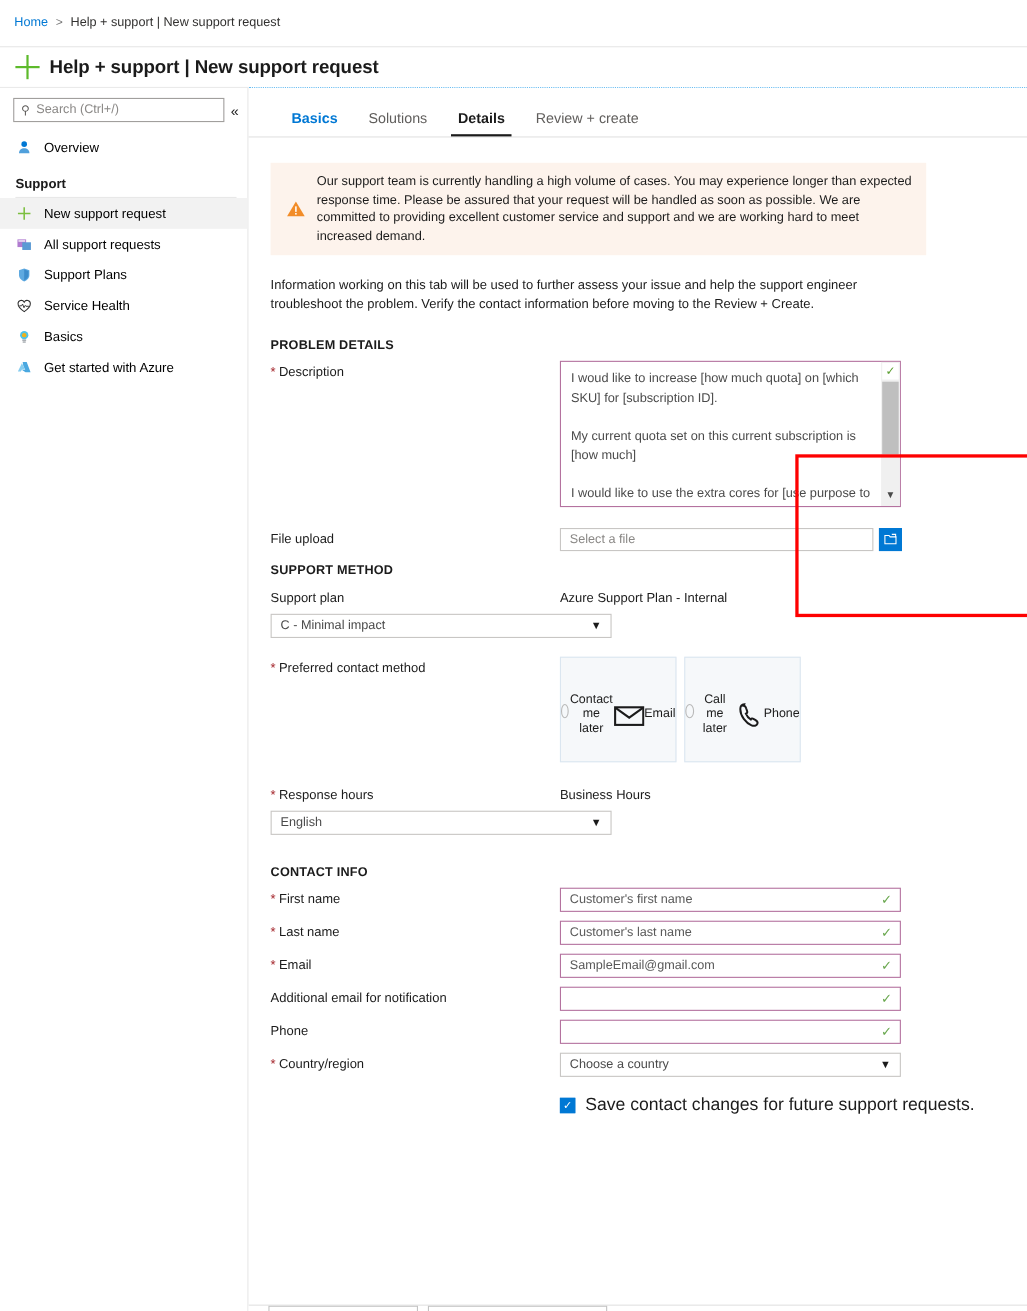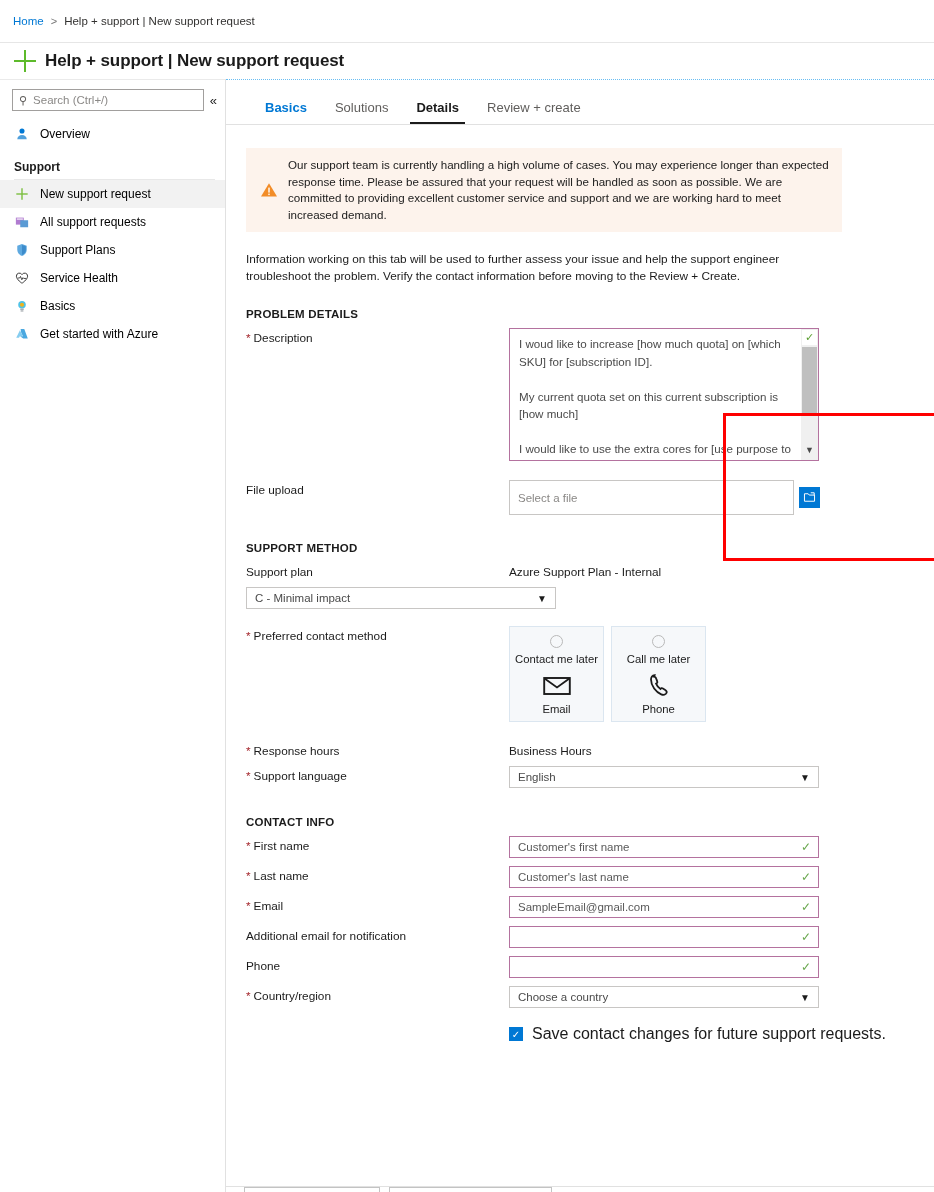--- a/index.html
+++ b/index.html
@@ -170,43 +170,43 @@
   }
   .sb-down {
     position: absolute; bottom: 2px; left: 0; width: 17px; height: 16px;
     display: flex; align-items: center; justify-content: center;
     color: #4a4a4a; font-size: 9px;
   }
 
   
   .file-row { display: flex; align-items: center; }
   .file-input {
-    width: 285px; height: 35px; border: 1px solid #c8c6c4; background: #fff;
+    width: 285px; height: 21px; border: 1px solid #c8c6c4; background: #fff;
     display: flex; align-items: center; padding-left: 8px;
     font-size: 11.5px; color: #8a8886;
   }
   .file-btn {
     width: 21px; height: 21px; background: #0078d4; margin-left: 5px;
     display: flex; align-items: center; justify-content: center;
     cursor: pointer;
   }
 
   
   .sel {
     width: 310px; height: 22px; border: 1px solid #c8c6c4; background: #fff;
     display: flex; align-items: center; justify-content: space-between;
     padding: 0 8px 0 8px; font-size: 11.5px; color: #4a4a4a; cursor: pointer;
   }
   .sel .chev { color: #1b1b1b; font-size: 10px; }
 
   
   .cm-wrap { display: flex; gap: 7px; }
   .cm-card {
-    width: 95px; height: 96px; background: #f6f8fa; border: 1px solid #dbe6f0;
-    display: flex; flex-direction: column; align-items: center;
+    width: 106px; height: 96px; background: #f6f8fa; border: 1px solid #dbe6f0;
+    display: flex; flex-direction: row; align-items: center;
     padding-top: 8px; cursor: pointer;
   }
   .cm-radio {
     width: 13px; height: 13px; border-radius: 50%; border: 1.3px solid #b9b9b9;
     margin-bottom: 5px;
   }
   .cm-label { font-size: 11.3px; color: #1b1b1b; text-align: center; line-height: 13px; }
   .cm-glyph { margin: 7px 0 4px 0; height: 26px; display:flex; align-items:center; }
   .cm-kind { font-size: 11.3px; color: #1b1b1b; }
 
@@ -402,21 +402,21 @@
             </div>
             <div class="file-btn">
               <svg width="13" height="13" viewBox="0 0 16 16">
                   <path d="M1.8 3.4h4.6l1.3 1.6h6.5v7.6H1.8z" fill="none" stroke="#fff" stroke-width="1.2"></path>
                   <path d="M9.5 2.2h4.3v3.2" fill="none" stroke="#fff" stroke-width="1.2"></path>
                 </svg>
             </div>
           </div>
         </div>
 
-        <div class="section-head" style="margin-top:27px;">SUPPORT METHOD</div>
+        <div class="section-head" style="margin-top:12px;">SUPPORT METHOD</div>
 
         <div class="frow">
           <div class="flabel">Support plan</div>
           <div class="fctl">
             <div class="static-val">Azure Support Plan - Internal</div>
           </div>
         </div>
 
         <div class="frow">
           <div class="fctl">
@@ -459,23 +459,20 @@
         <div class="frow" style="margin-top:19px;">
           <div class="flabel">
             <span class="req">*</span><span>Response hours</span>
           </div>
           <div class="fctl">
             <div class="static-val">Business Hours</div>
           </div>
         </div>
 
         <div class="frow">
-          <div class="flabel">
-            <span class="req">*</span><span>Support language</span>
-          </div>
           <div class="fctl">
             <div class="sel">
               <span>English</span>
               <span class="chev">▼</span>
             </div>
           </div>
         </div>
 
         <div class="section-head" style="margin-top:28px;">CONTACT INFO</div>
 

